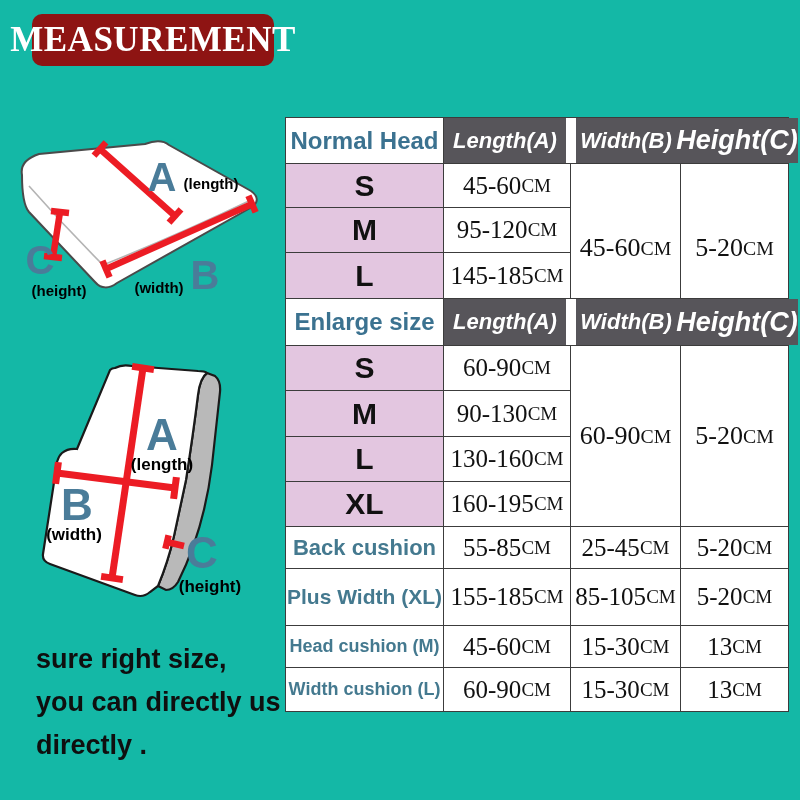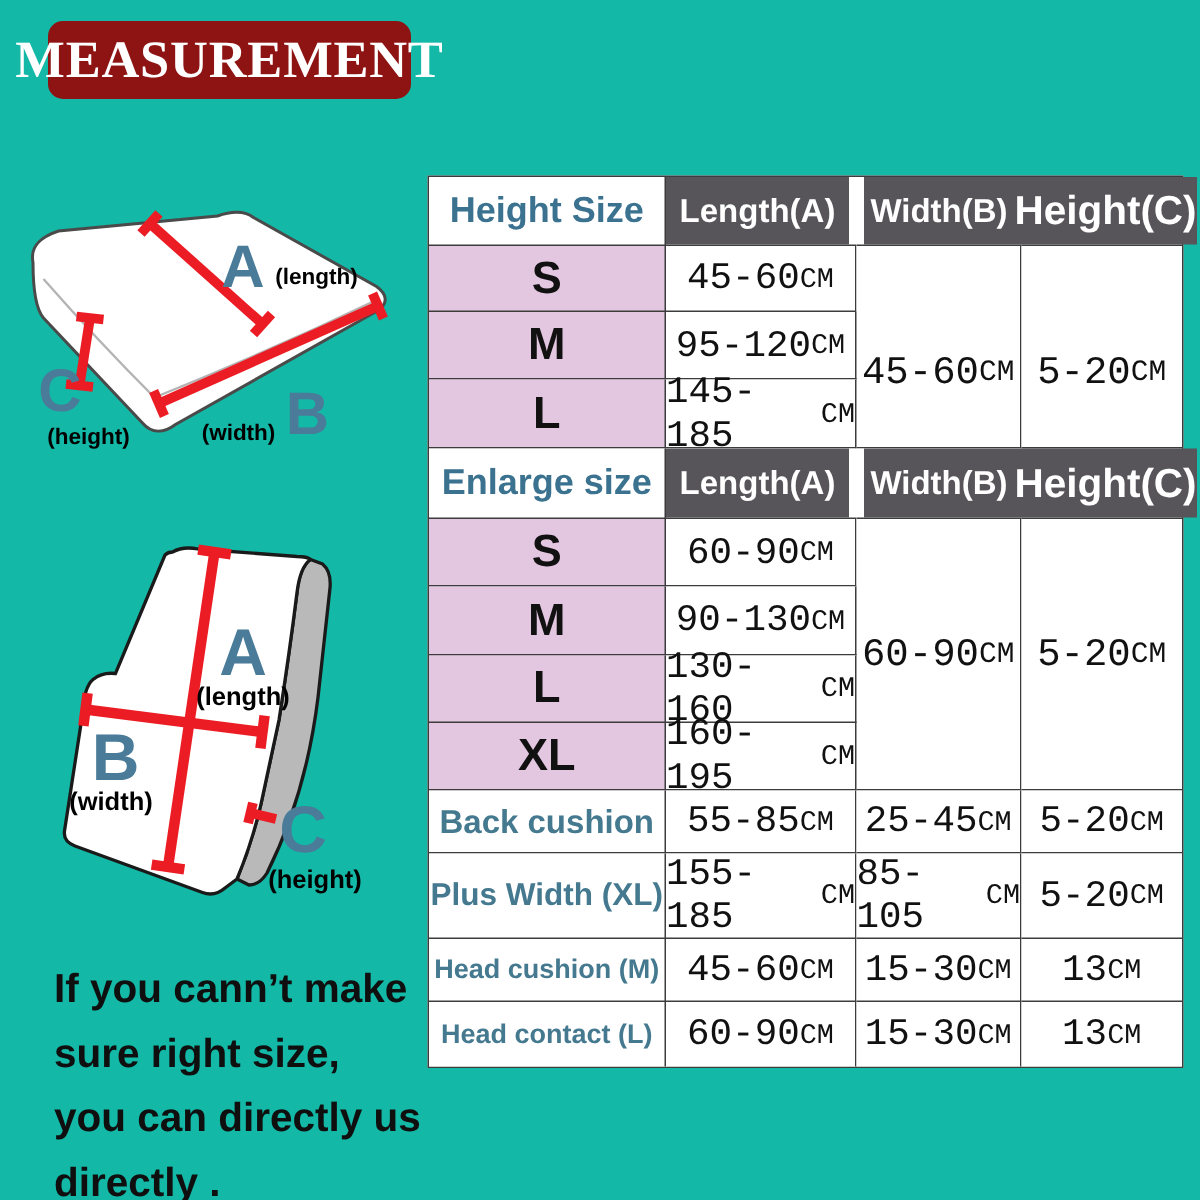--- a/index.html
+++ b/index.html
@@ -13,29 +13,29 @@
   
   .size-table{position:absolute;left:285px;top:117px;display:grid;
               grid-template-columns:158px 127px 110px 107px;
               grid-template-rows:46px 44px 45px 46px 47px 45px 46px 45px 45px 42px 57px 42px 43px;
               border:1px solid #3c3c3c;background:#fff;}
   .c{box-sizing:border-box;display:flex;align-items:center;justify-content:center;
      border-right:1px solid #3c3c3c;border-bottom:1px solid #3c3c3c;background:#fff;}
   .last-col{border-right:none;}
   .bottom-row{border-bottom:none;}
   .sec-label{color:#3b7290;font-weight:700;font-size:24px;}
-  .hdr{padding:0;align-items:stretch;border-right:none;}
+  .hdr{padding:0;align-items:stretch;border-right:none;font-style:italic;}
   .blk{flex:1;background:#57555a;color:#fff;font-weight:700;font-size:22px;
        display:flex;align-items:center;justify-content:center;}
   .blk-h{font-size:27px;}
   .blk-first{margin-right:5px;}
   .blk-mid{margin:0 5px;text-align:center;}
   .blk-last{margin-left:5px;}
   .size-cell{background:#e3c6e0;font-weight:700;font-size:30px;color:#111;}
-  .val{font-family:Liberation Mono, monospace;font-size:25px;color:#111;}
+  .val{font-family:Liberation Serif, serif;font-size:25px;color:#111;}
   .val .unit{font-size:.76em;}
   .merged3{grid-row:span 3;font-size:26px;}
   .merged4{grid-row:span 4;font-size:26px;}
   .lower{padding-top:34px;}
   .row-label{color:#44798f;font-weight:700;font-size:22px;}
   .row-label.sm{font-size:18px;}
   .row-label.md{font-size:21px;}
   
   .diag{position:absolute;}
   .d1{left:5px;top:112px;}
@@ -103,21 +103,21 @@
     <text x="162" y="110" text-anchor="middle" font-size="44" font-weight="bold" fill="#4a7c99">A</text>
     <text x="162" y="130" text-anchor="middle" font-size="17" font-weight="bold" fill="#000">(length)</text>
     <text x="77" y="180" text-anchor="middle" font-size="44" font-weight="bold" fill="#4a7c99">B</text>
     <text x="74" y="200" text-anchor="middle" font-size="17" font-weight="bold" fill="#000">(width)</text>
     <text x="202" y="228" text-anchor="middle" font-size="44" font-weight="bold" fill="#4a7c99">C</text>
     <text x="210" y="252" text-anchor="middle" font-size="17" font-weight="bold" fill="#000">(height)</text>
   </svg>
 
   <div class="size-table">
 
-    <div class="c sec-label">Height Size</div>
+    <div class="c sec-label">Normal Head</div>
     <div class="c hdr">
         <div class="blk blk-first">Length(A)</div>
       </div>
     <div class="c hdr">
         <div class="blk blk-mid">Width(B)</div>
       </div>
     <div class="c hdr last-col">
         <div class="blk blk-h blk-last">Height(C)</div>
       </div>
 
@@ -165,26 +165,25 @@
     <div class="c row-label md">Plus Width (XL)</div>
     <div class="c val">155-185<span class="unit">CM</span></div>
     <div class="c val">85-105<span class="unit">CM</span></div>
     <div class="c val last-col">5-20<span class="unit">CM</span></div>
 
     <div class="c row-label sm">Head cushion (M)</div>
     <div class="c val">45-60<span class="unit">CM</span></div>
     <div class="c val">15-30<span class="unit">CM</span></div>
     <div class="c val last-col">13<span class="unit">CM</span></div>
 
-    <div class="c row-label sm bottom-row">Head contact (L)</div>
+    <div class="c row-label sm bottom-row">Width cushion (L)</div>
     <div class="c val bottom-row">60-90<span class="unit">CM</span></div>
     <div class="c val bottom-row">15-30<span class="unit">CM</span></div>
     <div class="c val bottom-row last-col">13<span class="unit">CM</span></div>
   </div>
 
   <div class="note">
-    <div>If you cann’t make</div>
     <div>sure right size,</div>
     <div>you can directly us</div>
     <div>directly .</div>
   </div>
 
 </div>
 
 </body></html>

